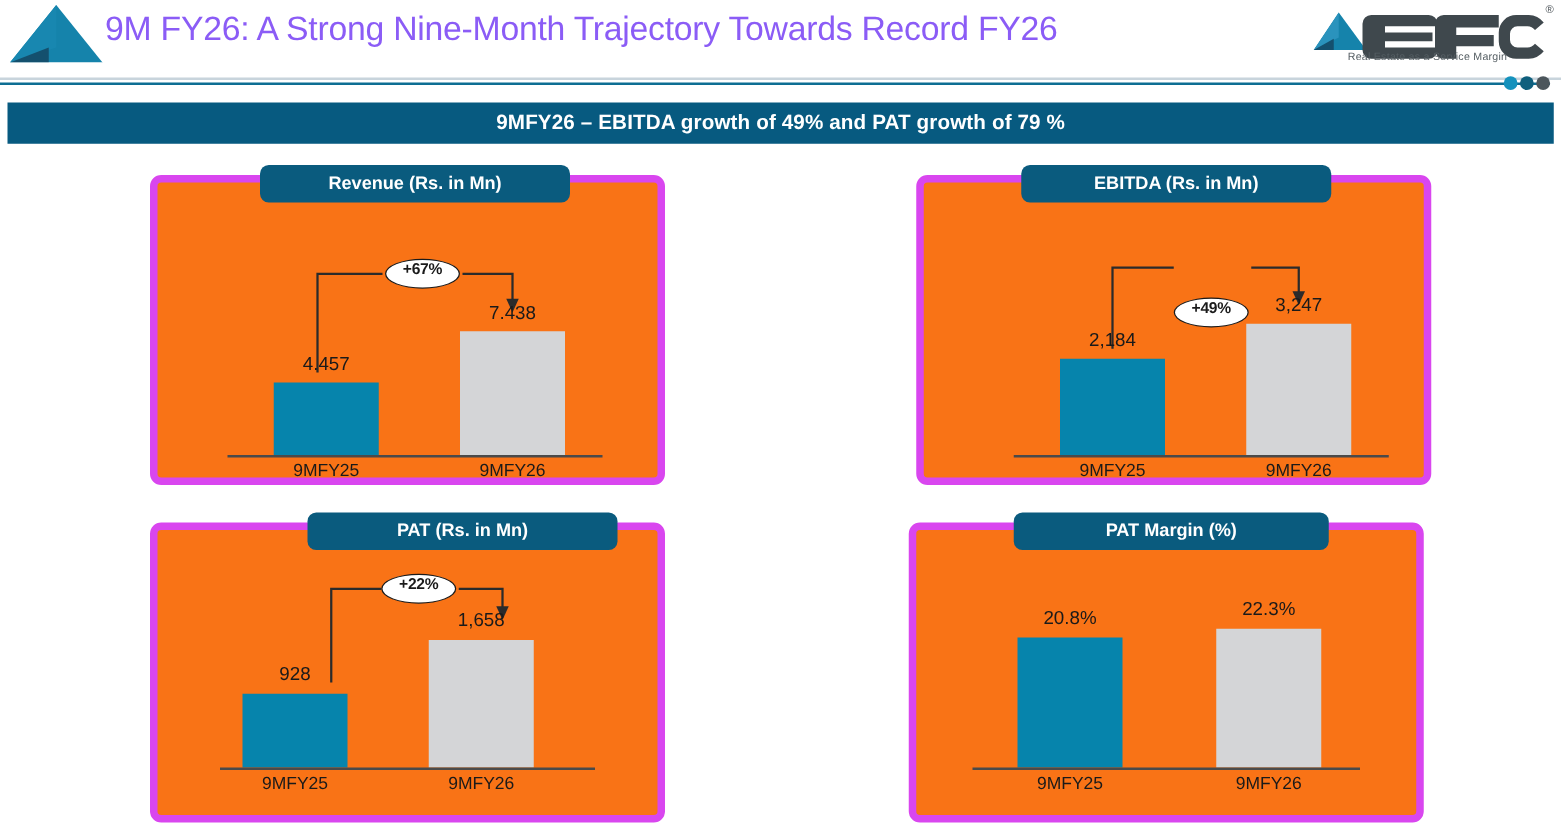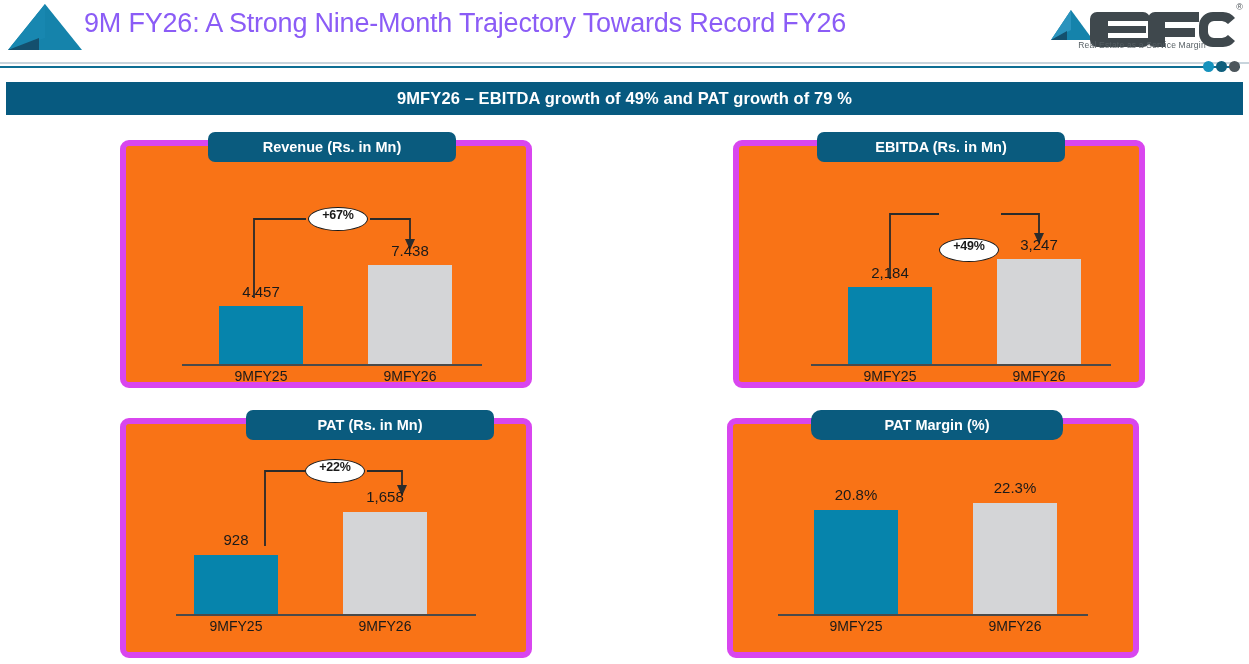--- a/index.html
+++ b/index.html
@@ -136,21 +136,21 @@
   }
   .card-title span {
     color: #ffffff;
     font-size: 14.5px;
     font-weight: bold;
     white-space: nowrap;
   }
   .t-rev    { left: 82px;  width: 248px; }
   .t-ebitda { left: 78px;  width: 248px; }
   .t-pat    { left: 82px;  width: 248px; margin-left: 38px; }
-  .t-patm   { left: 78px;  width: 252px; border-radius: 10px; }
+  .t-patm   { left: 78px;  width: 252px; }
 
   
   .plot {
     position: absolute;
     left: 0; top: 0;
     width: 412px; height: 100%;
   }
 
   .axis-line {
     position: absolute;

